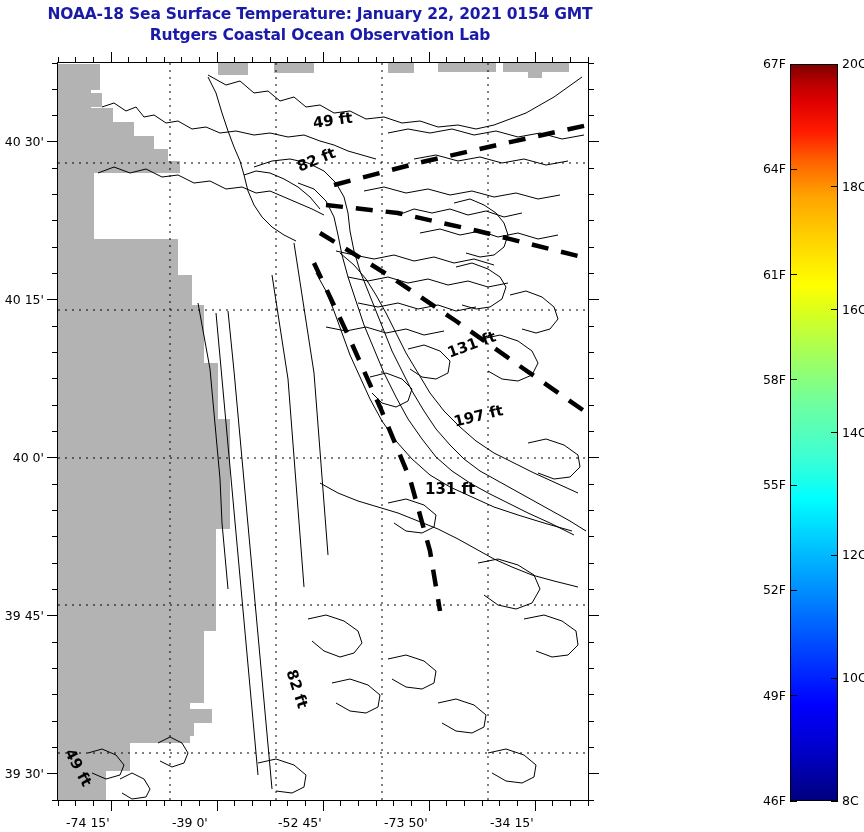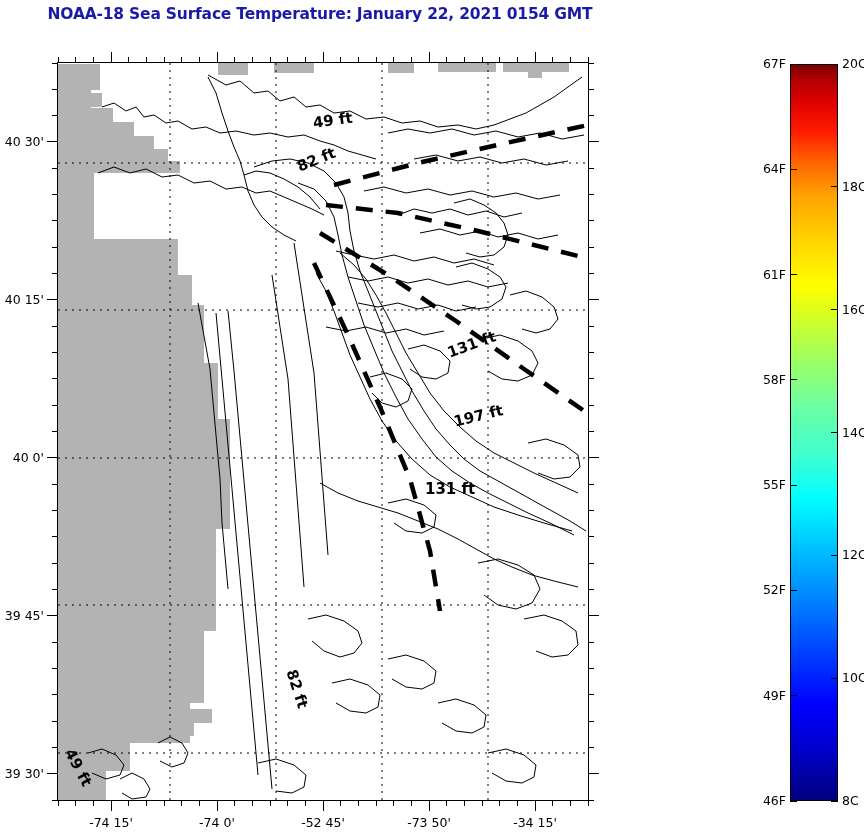--- a/index.html
+++ b/index.html
@@ -21,21 +21,21 @@
 
   
   .tick{position:absolute;background:#000;}
   .tick-x{width:1px;height:6px;}
   .tick-x.major{height:11px;}
   .tick-y{height:1px;width:6px;}
   .tick-y.major{width:11px;}
 
   .axlabel{position:absolute;font-size:12.5px;color:#000;
     font-family:"DejaVu Sans",sans-serif;white-space:nowrap;}
-  .axlabel.x{text-align:center;}
+  .axlabel.x{}
   .axlabel.y{text-align:right;}
 
   
   .depth-lab{position:absolute;font-weight:bold;font-size:15px;color:#000;
     font-family:"DejaVu Sans",sans-serif;white-space:nowrap;
     transform-origin:left center;}
 
   
   #colorbar-wrap{position:absolute;left:790px;top:64px;width:48px;height:737px;}
   #colorbar{position:absolute;left:0;top:0;width:48px;height:737px;
@@ -65,20 +65,21 @@
     font-family:"DejaVu Sans",sans-serif;white-space:nowrap;}
   .cb-lab.f{text-align:right;}
   .cb-lab.c{text-align:left;}
   svg{display:block;}
 </style>
 </head>
 <body>
 
 <div id="title-block">
   <div>NOAA-18 Sea Surface Temperature:  January 22, 2021 0154 GMT</div>
+  <div>Rutgers Coastal Ocean Observation Lab</div>
 </div>
 
 <div id="plot-frame">
 
   <div class="land" style="left:0;top:1px;width:42px;height:26px;"></div>
   <div class="land" style="left:0;top:27px;width:33px;height:18px;"></div>
   <div class="land" style="left:0;top:45px;width:55px;height:14px;"></div>
   <div class="land" style="left:0;top:59px;width:76px;height:14px;"></div>
   <div class="land" style="left:0;top:73px;width:96px;height:13px;"></div>
   <div class="land" style="left:0;top:86px;width:110px;height:12px;"></div>
@@ -341,21 +342,21 @@
     <div class="tick tick-y major" style="top: 141.483px; left: 588px;"></div>
     <div class="tick tick-y" style="top: 115.162px; left: 52px;"></div>
     <div class="tick tick-y" style="top: 115.162px; left: 588px;"></div>
     <div class="tick tick-y" style="top: 88.8417px; left: 52px;"></div>
     <div class="tick tick-y" style="top: 88.8417px; left: 588px;"></div>
     <div class="tick tick-y" style="top: 62.5211px; left: 52px;"></div>
     <div class="tick tick-y" style="top: 62.5211px; left: 588px;"></div>
   </div>
 <div id="xlabels">
     <div class="axlabel x" style="width: 90px; left: 66px; top: 815px;">-74 15'</div>
-    <div class="axlabel x" style="width: 90px; left: 172px; top: 815px;">-74 0'</div>
+    <div class="axlabel x" style="width: 90px; left: 172px; top: 815px;">-39 0'</div>
     <div class="axlabel x" style="width: 90px; left: 278px; top: 815px;">-52 45'</div>
     <div class="axlabel x" style="width: 90px; left: 384px; top: 815px;">-73 50'</div>
     <div class="axlabel x" style="width: 90px; left: 490px; top: 815px;">-34 15'</div>
   </div>
 <div id="ylabels">
     <div class="axlabel y" style="width: 52px; left: -8px; top: 133.962px;">40 30'</div>
     <div class="axlabel y" style="width: 52px; left: -8px; top: 291.886px;">40 15'</div>
     <div class="axlabel y" style="width: 52px; left: -8px; top: 449.81px;">40 0'</div>
     <div class="axlabel y" style="width: 52px; left: -8px; top: 607.734px;">39 45'</div>
     <div class="axlabel y" style="width: 52px; left: -8px; top: 765.658px;">39 30'</div>

